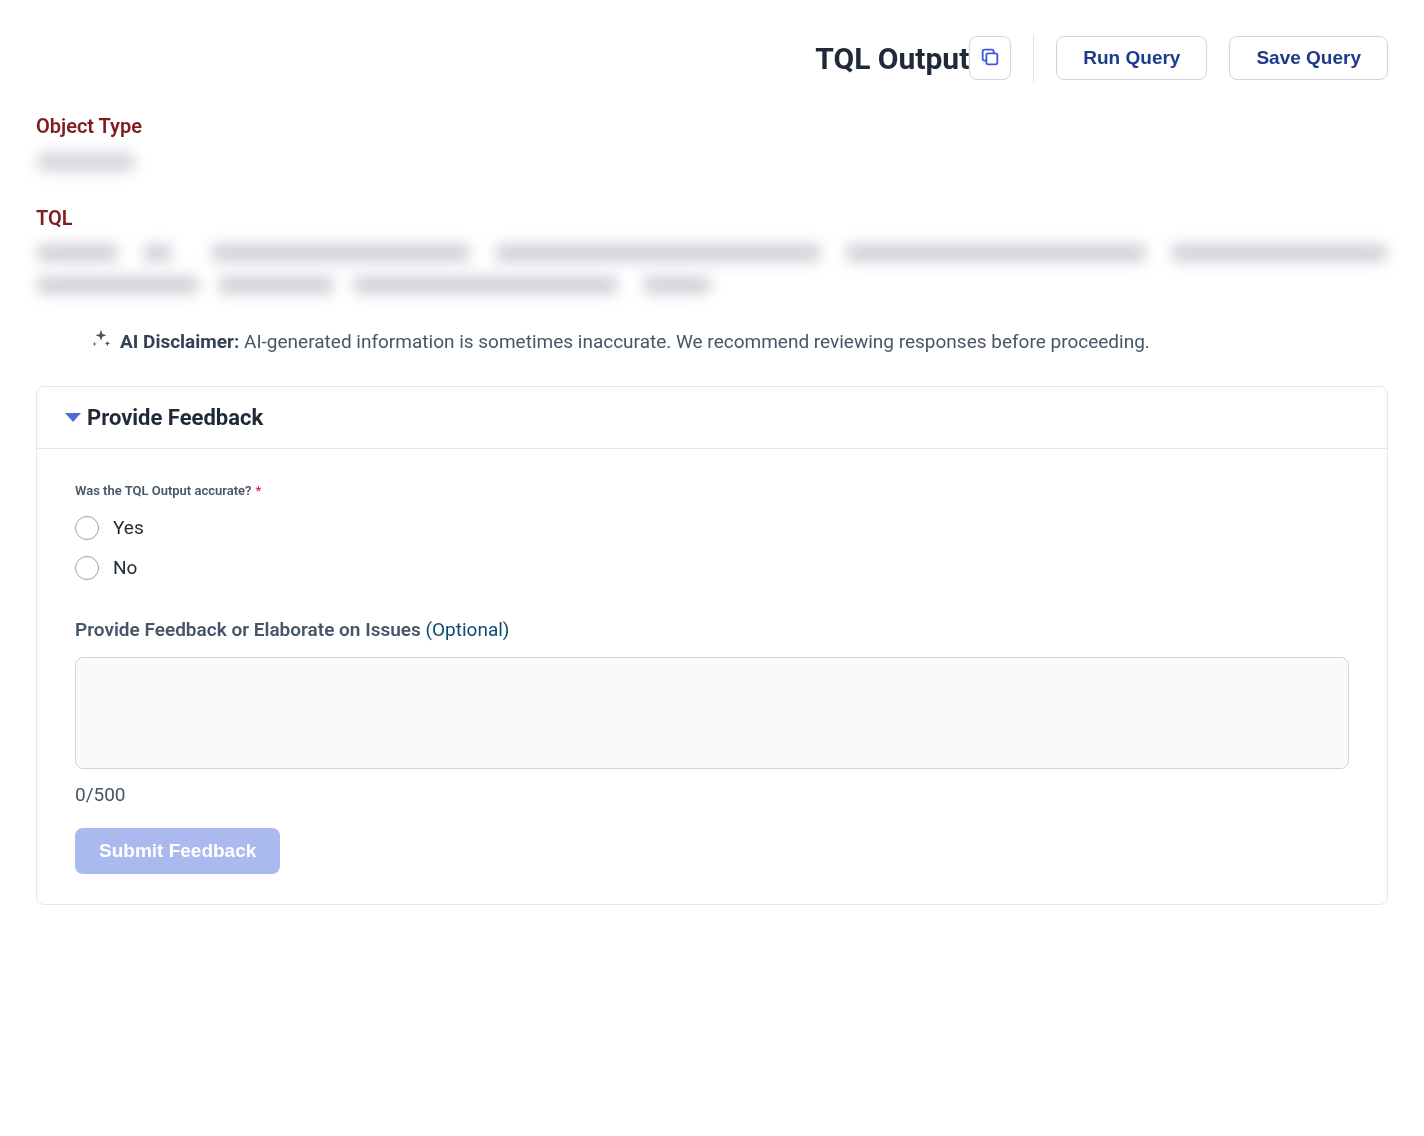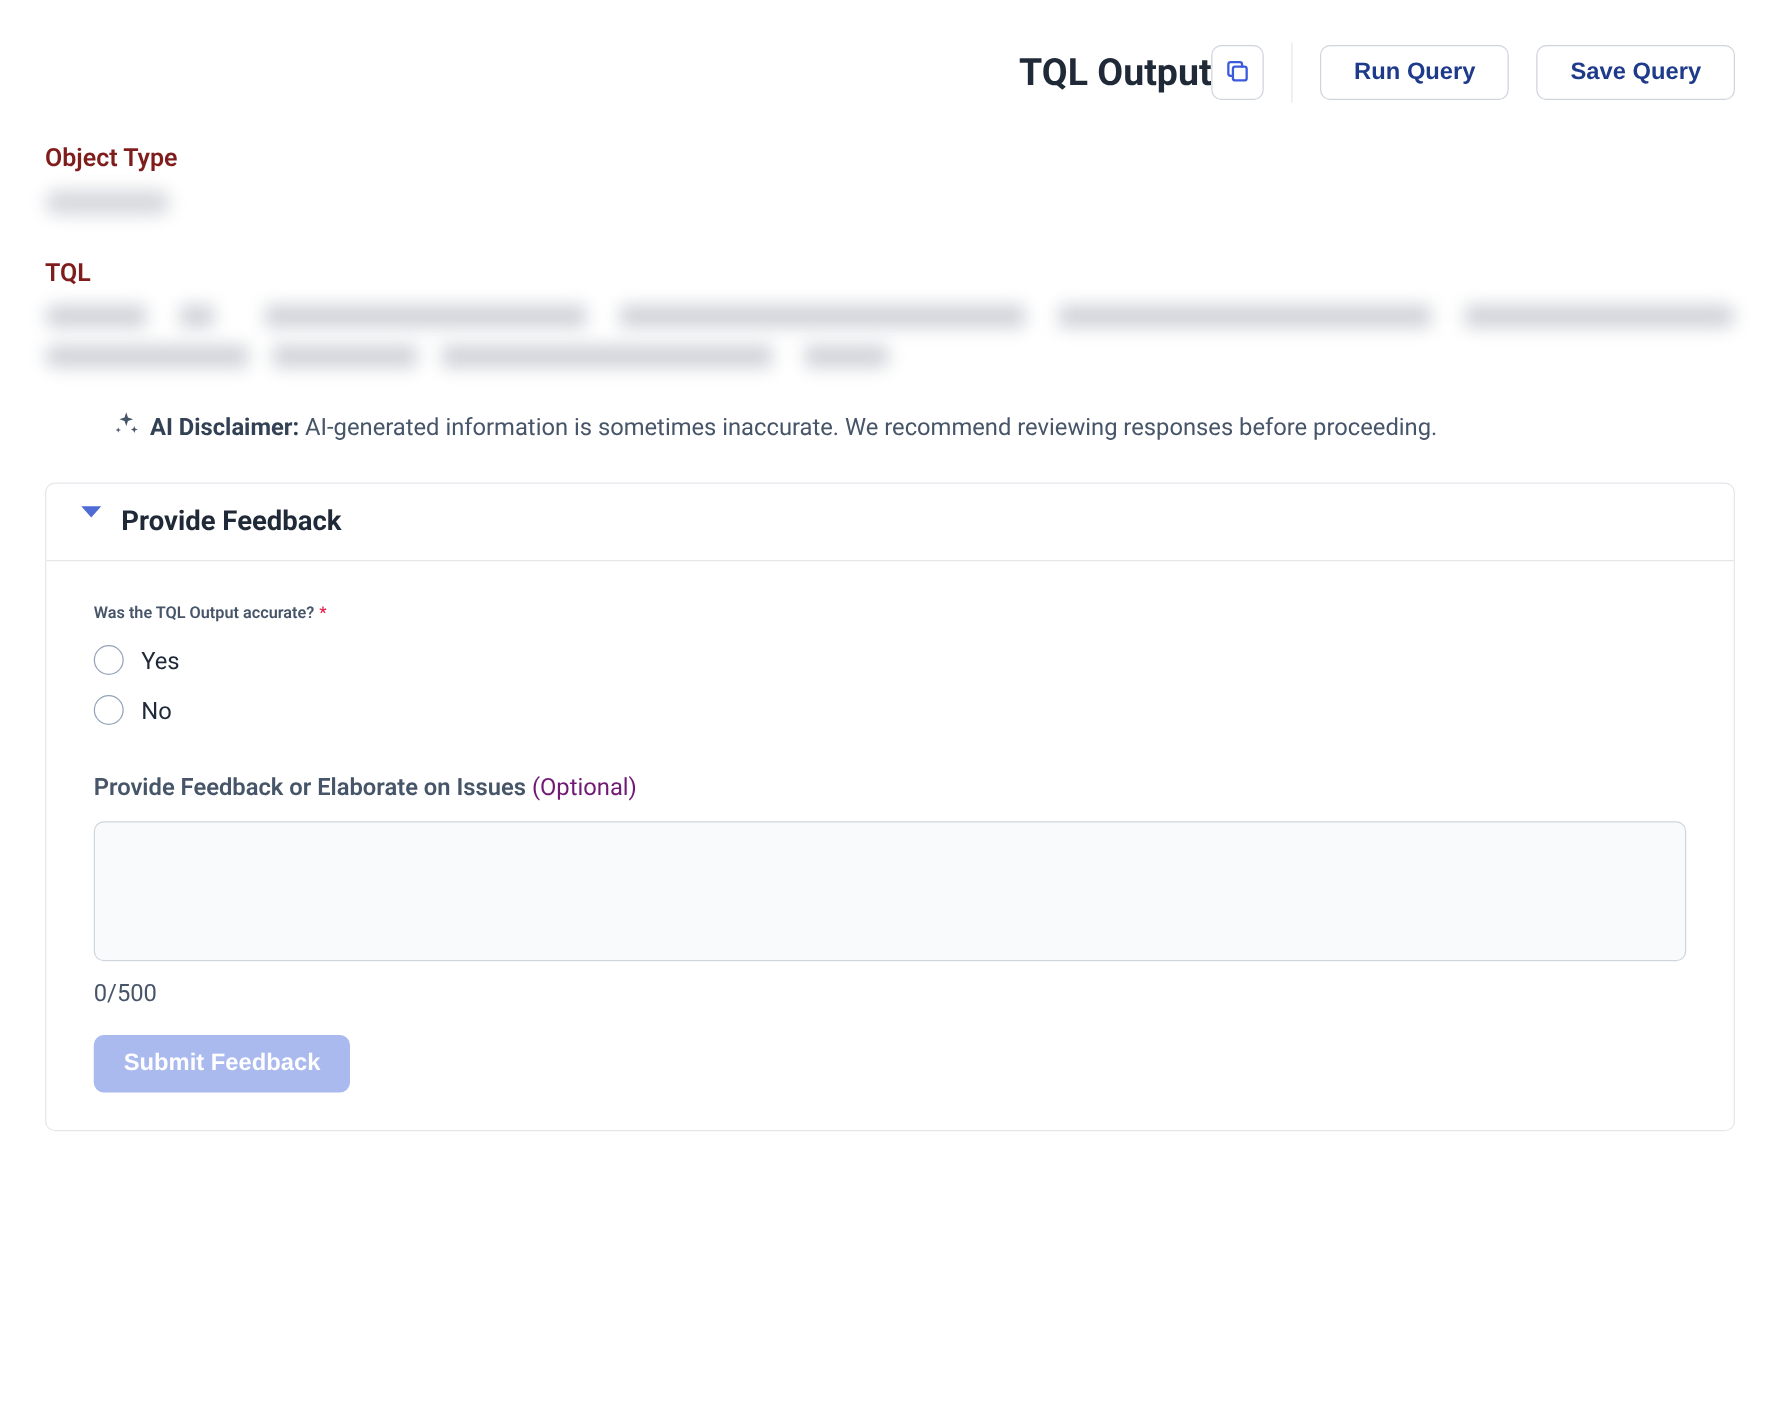--- a/index.html
+++ b/index.html
@@ -93,21 +93,22 @@
     font-weight: 700;
     color: #334155;
   }
   .feedback-panel {
     border: 1px solid #e5e7eb;
     border-radius: 8px;
     overflow: hidden;
   }
   .feedback-header {
     display: flex;
-    gap: 16px;
+    align-items: center;
+    gap: 6px;
     padding: 18px 28px;
     border-bottom: 1px solid #e5e7eb;
     cursor: pointer;
   }
   .feedback-header h2 {
     font-size: 22px;
     font-weight: 700;
     color: #1f2937;
   }
   .caret-down {
@@ -121,41 +122,40 @@
   }
   .question-label {
     font-size: 13px;
     font-weight: 600;
     color: #475569;
     margin-bottom: 18px;
   }
   .required { color: #e11d48; margin-left: 4px;}
   .radio-row {
     display: flex;
-    align-items: center;
     gap: 14px;
     margin-bottom: 16px;
     cursor: pointer;
   }
   .radio-circle {
     width: 24px; height: 24px;
     border: 1.5px solid #94a3b8;
     border-radius: 50%;
     background: #fff;
   }
   .radio-label { font-size: 19px; color: #1f2937; }
   .elaborate-label {
     margin-top: 38px;
     font-size: 19px;
     font-weight: 600;
     color: #475569;
   }
   .elaborate-label .optional {
     font-weight: 400;
-    color: #701a75;
+    color: #0c4a6e;
   }
   .feedback-textarea {
     margin-top: 16px;
     width: 100%;
     height: 112px;
     border: 1px solid #d0d5dd;
     border-radius: 8px;
     background: #f9fafb;
     padding: 12px;
     font-size: 16px;

